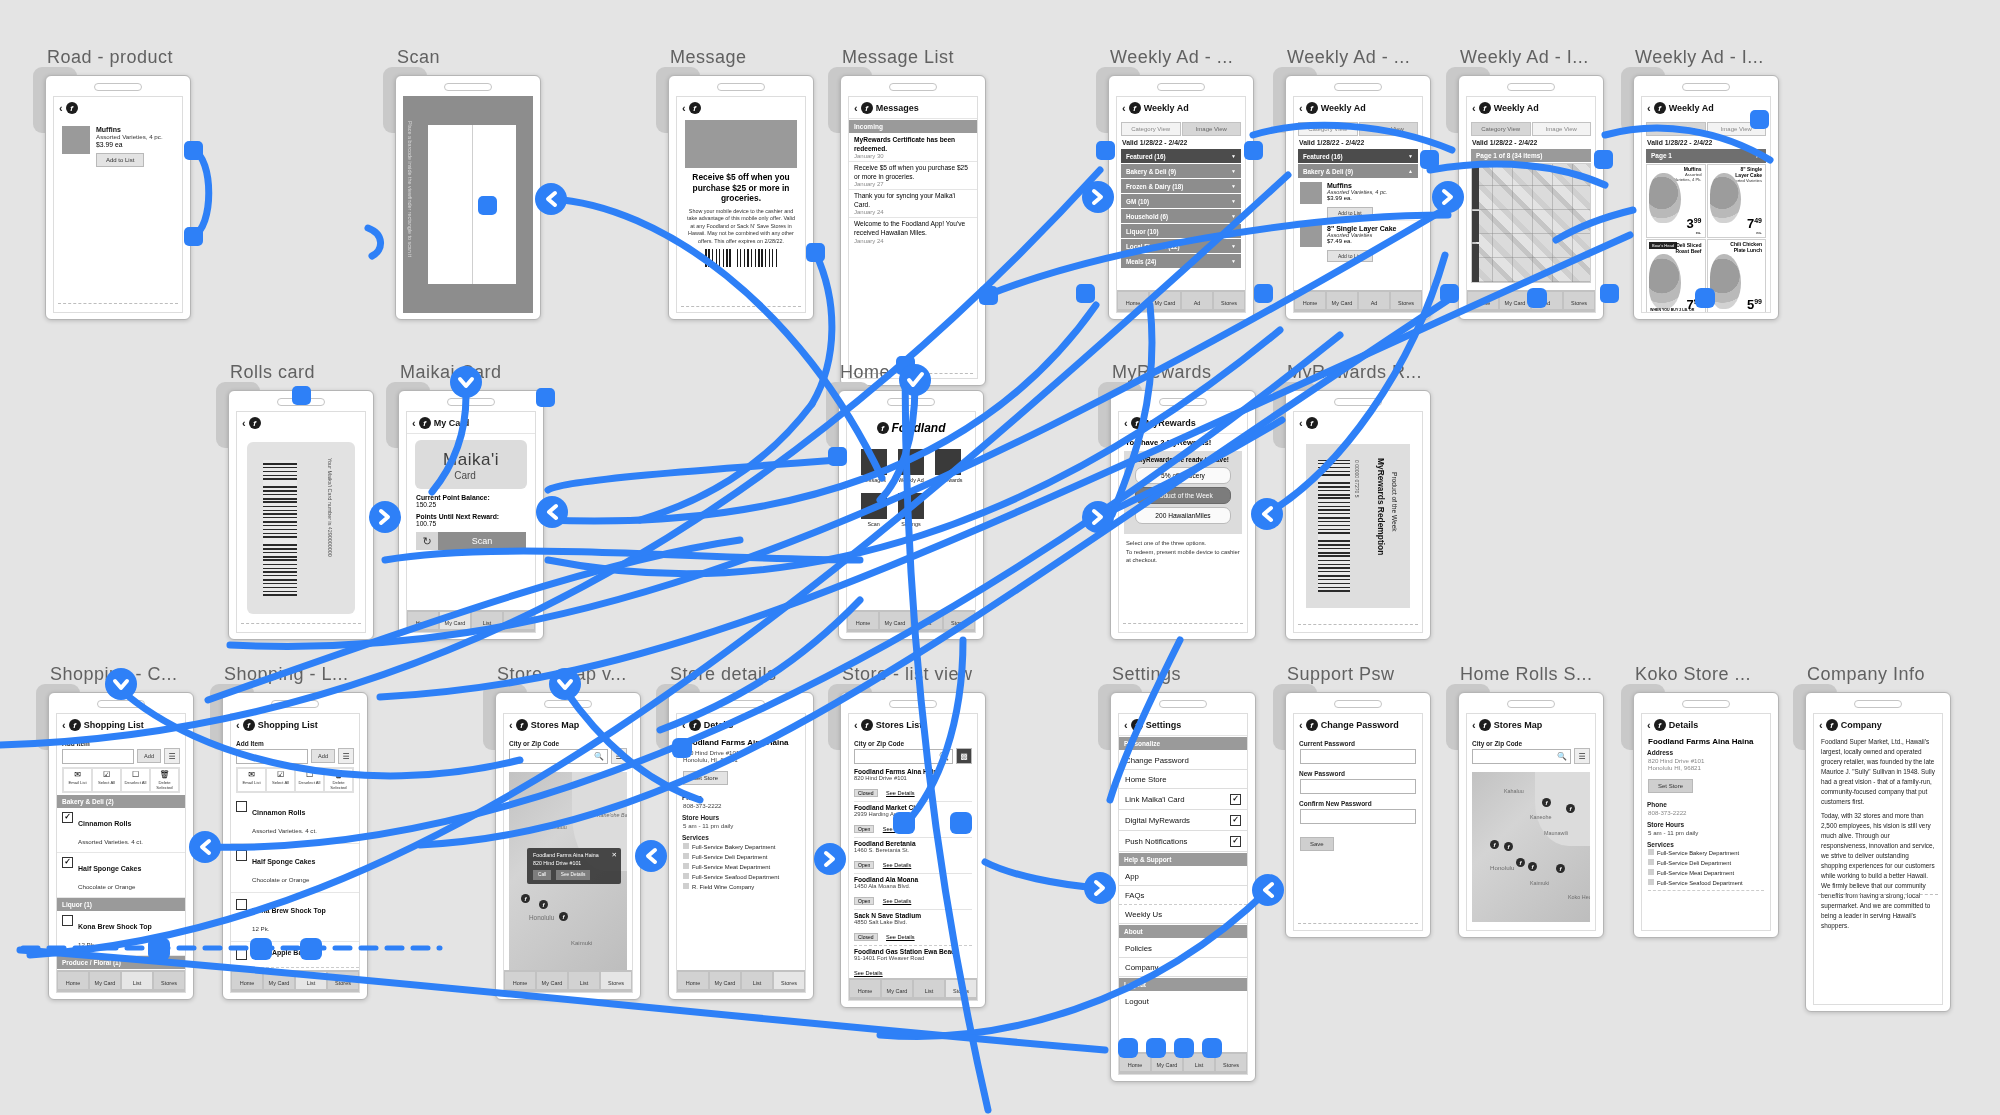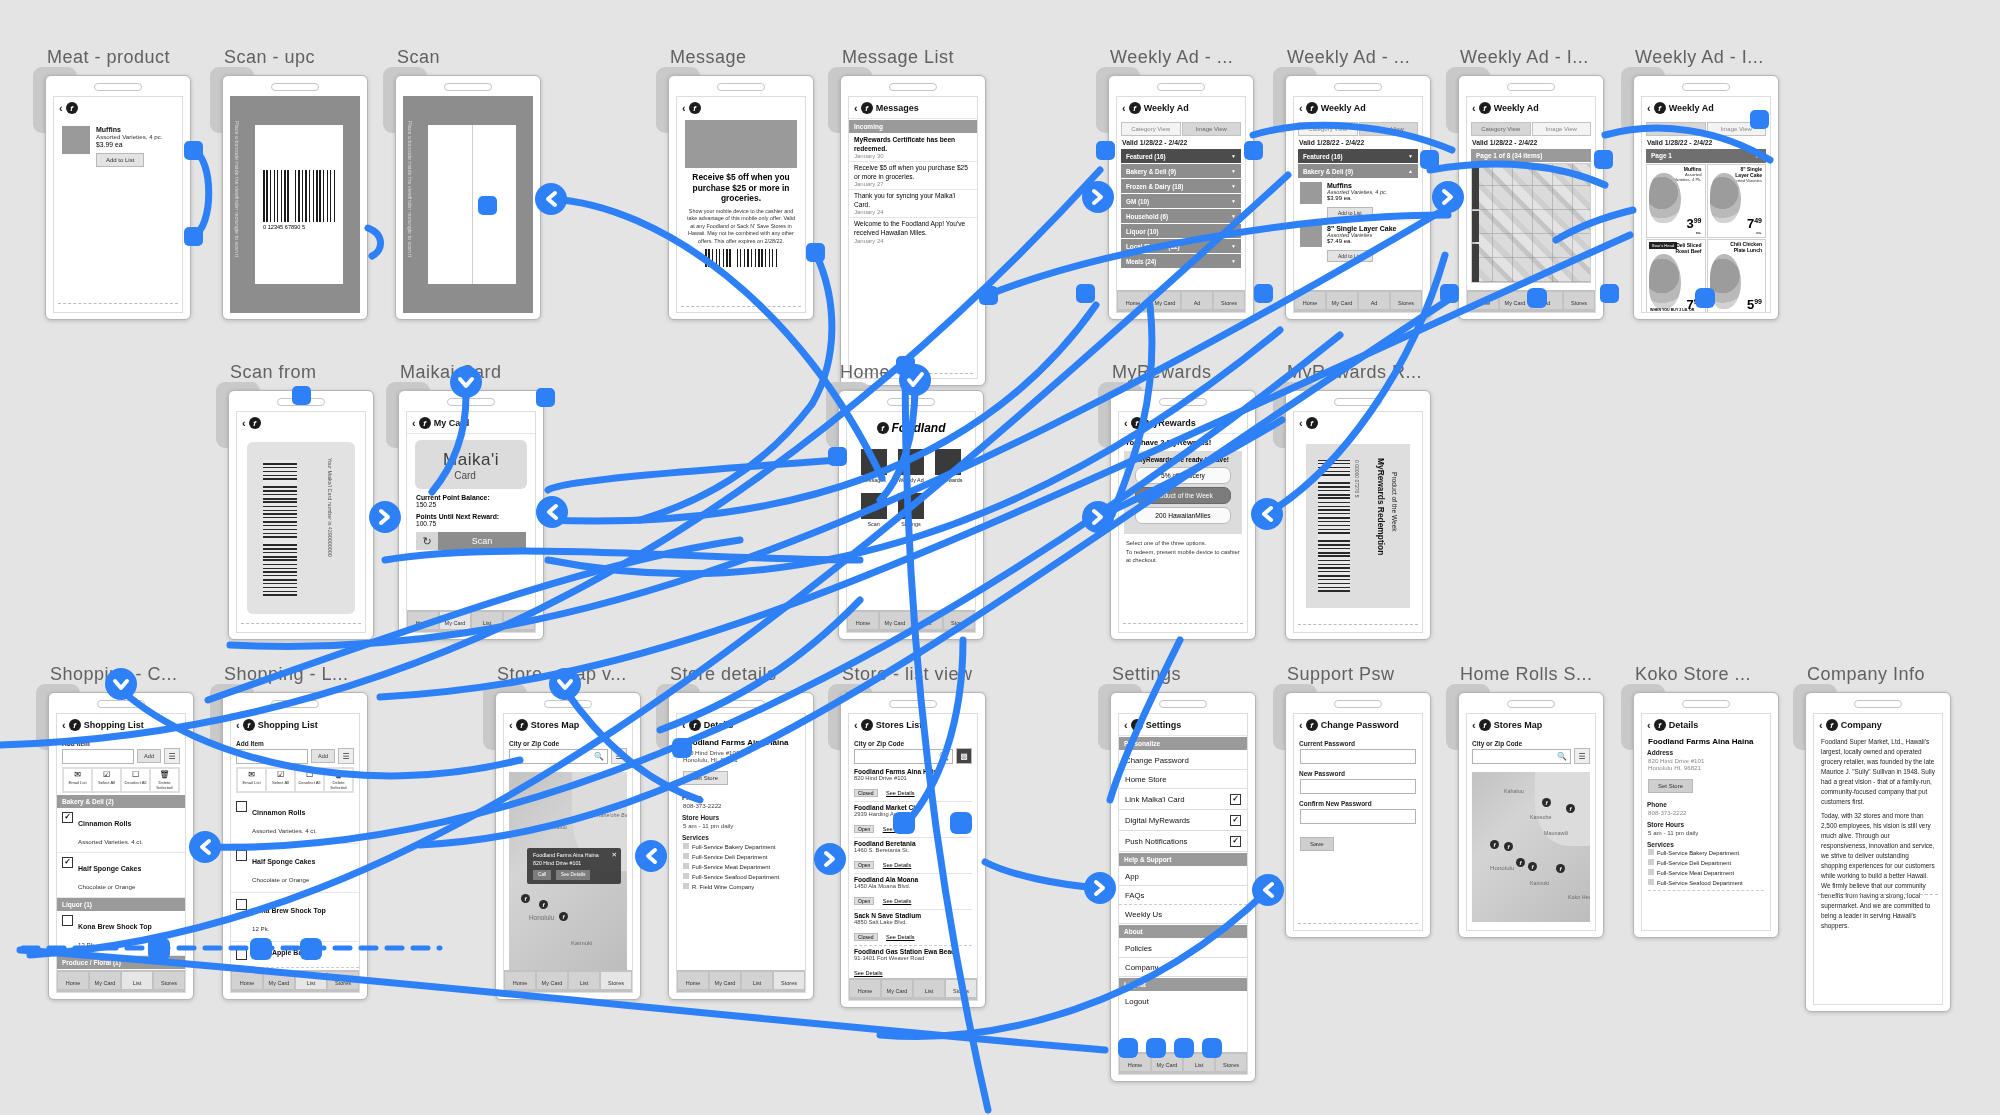--- a/index.html
+++ b/index.html
@@ -68,21 +68,21 @@
   .actcell .al{font-size:4.2px;color:#333;line-height:1.2;}
   svg#flows{position:absolute;left:0;top:0;z-index:60;pointer-events:none;}
 </style>
 </head>
 <body>
 
 <div id="canvas">
 
   <div class="ab" style="left:45px;top:75px;height:245px">
     <div class="tab"></div>
-    <div class="ttl">Meat - product</div>
+    <div class="ttl">Road - product</div>
     <div class="phone">
         <div class="speaker"></div>
       <div class="scr">
         <div class="hdr" style="border-bottom:none">
           <span class="back">‹</span>
           <span class="flogo">f</span>
         </div>
         <div style="display:flex;gap:6px;padding:8px 8px 0">
           <div style="width:28px;height:28px;background:#9a9a9a"></div>
           <div>
@@ -90,34 +90,20 @@
             <div class="lidesc">Assorted Varieties, 4 pc.</div>
             <div style="font-size:6.8px;margin-top:1px">$3.99 ea</div>
             <div class="btn" style="margin-top:4px">Add to List</div>
           </div>
         </div>
         <div class="dash" style="position:absolute;left:4px;right:4px;bottom:8px"></div>
       </div>
     </div>
   </div>
 
-  <div class="ab" style="left:222px;top:75px;height:245px">
-    <div class="tab"></div>
-    <div class="ttl">Scan - upc</div>
-    <div class="phone">
-        <div class="speaker"></div>
-      <div class="scr" style="background:#8d8d8d;border-color:#8d8d8d">
-        <div class="vtext" style="position:absolute;left:3px;top:24px;height:160px;color:#d8d8d8">Place a barcode inside the viewfinder rectangle to scan it</div>
-        <div style="position:absolute;left:24px;top:28px;right:16px;bottom:28px;background:#fff">
-          <div class="bc" style="position:absolute;left:8px;right:8px;top:45px;height:52px"></div>
-          <div style="position:absolute;left:8px;right:8px;top:99px;font-size:5.6px;display:flex;justify-content:space-between">0   12345 67890   5</div>
-        </div>
-      </div>
-    </div>
-  </div>
 
   <div class="ab" style="left:395px;top:75px;height:245px">
     <div class="tab"></div>
     <div class="ttl">Scan</div>
     <div class="phone">
         <div class="speaker"></div>
       <div class="scr" style="background:#8d8d8d;border-color:#8d8d8d">
         <div class="vtext" style="position:absolute;left:3px;top:24px;height:160px;color:#d8d8d8">Place a barcode inside the viewfinder rectangle to scan it</div>
         <div style="position:absolute;left:24px;top:28px;right:16px;bottom:28px;background:#fff">
           <div style="position:absolute;left:50%;top:0;bottom:0;width:1px;background:#cfcfcf"></div>
@@ -367,21 +353,21 @@
             <div class="tblob" style="top:14px"></div>
             <div class="tprice"><span>5</span><sup>99</sup><span class="tunit">ea.</span></div>
           </div>
         </div>
       </div>
     </div>
   </div>
 
   <div class="ab" style="left:228px;top:390px;height:250px">
     <div class="tab"></div>
-    <div class="ttl">Scan from</div>
+    <div class="ttl">Rolls card</div>
     <div class="phone">
         <div class="speaker"></div>
       <div class="scr">
         <div class="hdr" style="border-bottom:none">
           <span class="back">‹</span>
           <span class="flogo">f</span>
         </div>
         <div style="position:absolute;left:10px;right:10px;top:30px;bottom:18px;background:#e2e2e2;border-radius:6px">
           <div class="bcv" style="position:absolute;left:16px;top:18px;width:34px;bottom:18px"></div>
           <div class="vtext" style="position:absolute;right:22px;top:16px;height:170px;color:#555">Your Maika'i Card number is 4290000000</div>

